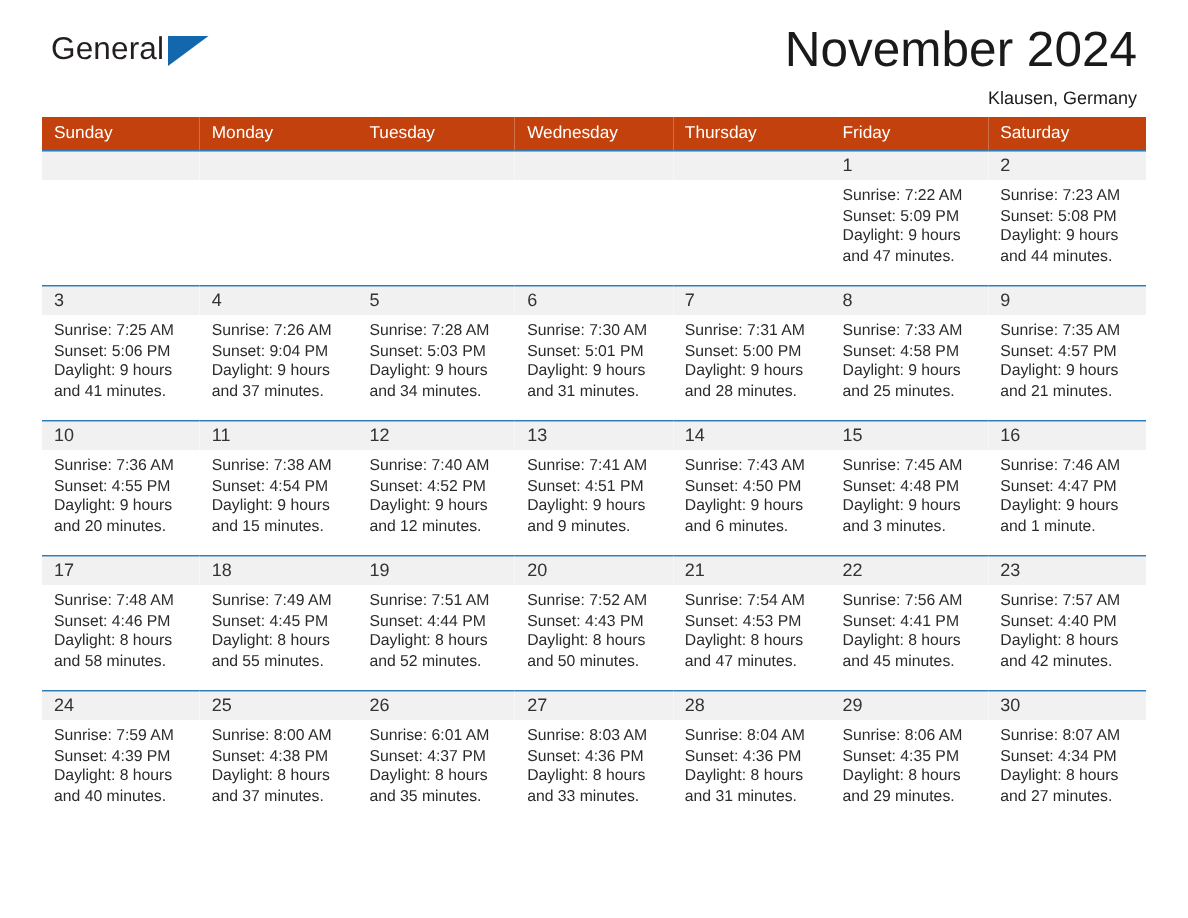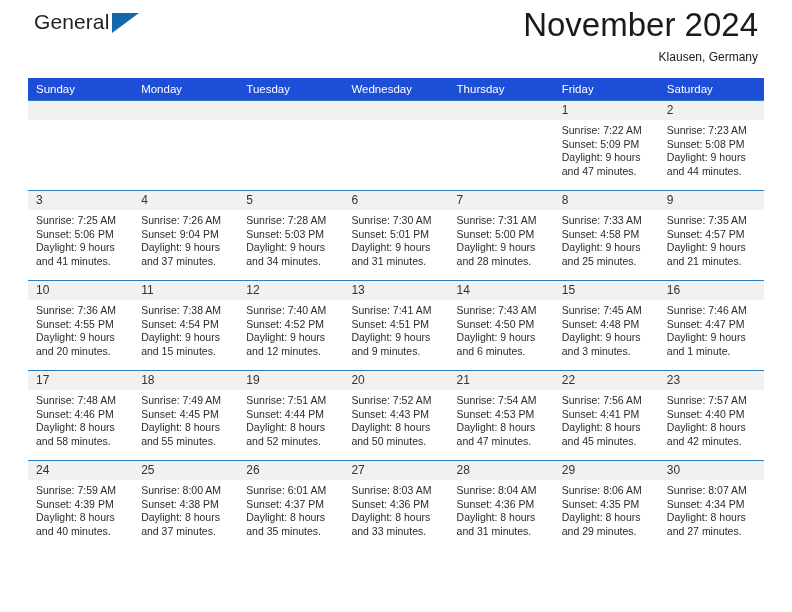--- a/index.html
+++ b/index.html
@@ -18,21 +18,21 @@
     position: relative;
     width: 792px;
     height: 612px;
     box-sizing: border-box;
     padding: 0 28px;
   }
 
   
   .topbar {
     display: flex;
-    align-items: center;
+    align-items: flex-end;
     justify-content: space-between;
     height: 72px;
     box-sizing: border-box;
   }
   .brand {
     position: relative;
     width: 130px;
     height: 50px;
     padding-left: 6px;
   }
@@ -79,21 +79,21 @@
   }
 
   
   .calendar {
     margin-top: 6px;
     width: 736px;
     border-collapse: collapse;
     table-layout: fixed;
   }
   .calendar th {
-    background: #1d4ed8;
+    background: #c2410c;
     color: #ffffff;
     font-size: 11.5px;
     font-weight: normal;
     text-align: left;
     padding: 5px 0 5px 8px;
     height: 20px;
     box-sizing: border-box;
   }
   .calendar td {
     vertical-align: top;

